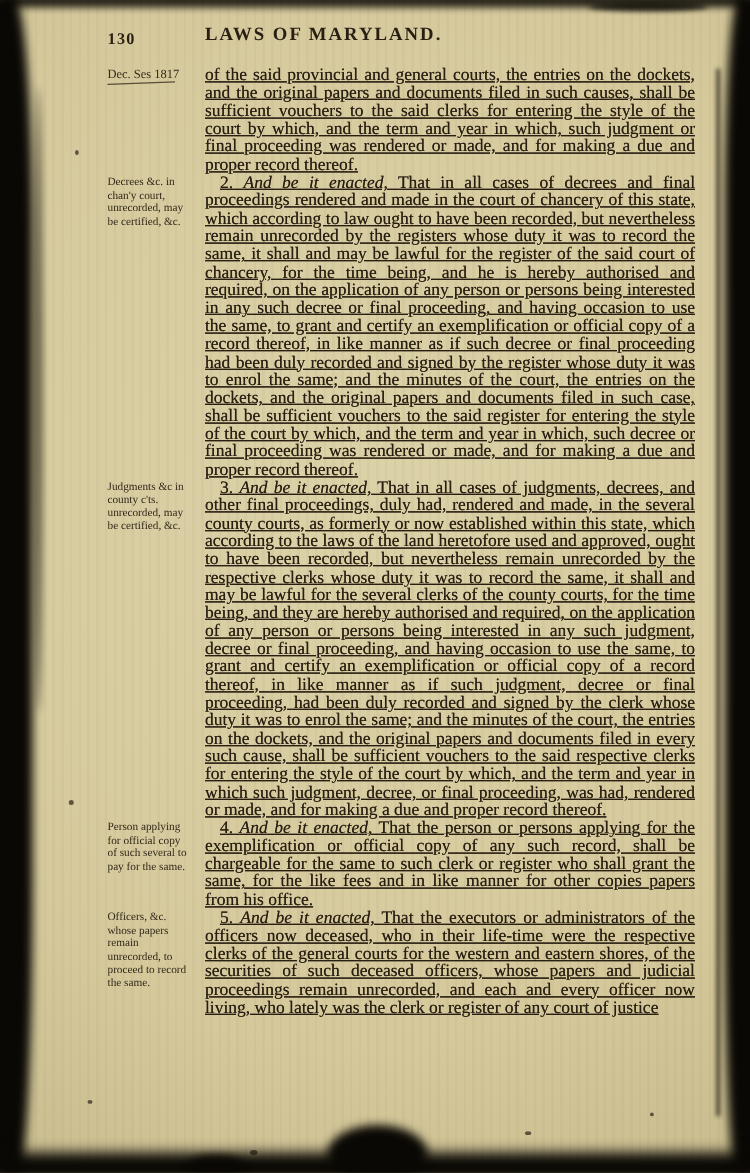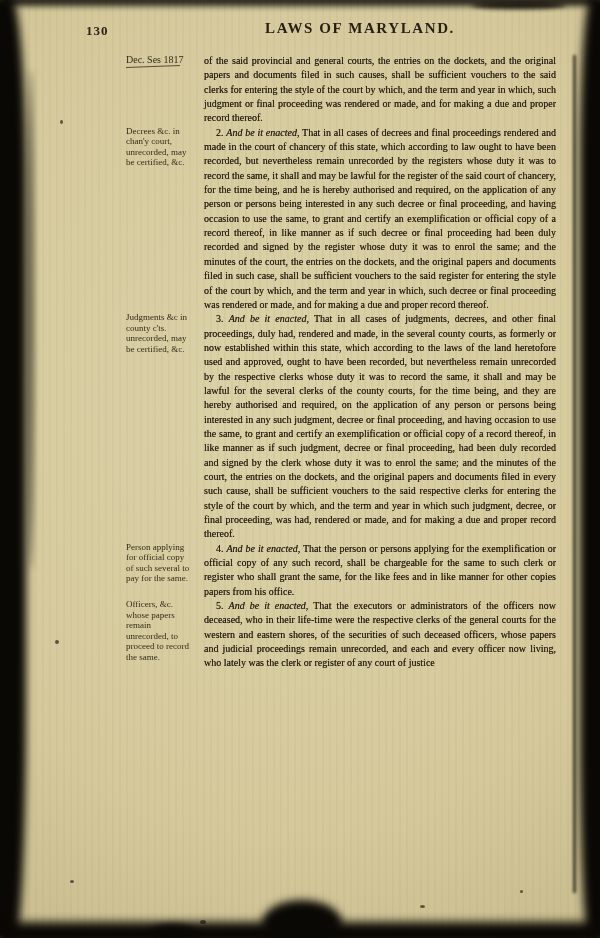--- a/index.html
+++ b/index.html
@@ -22,27 +22,27 @@
   .edge-top{left:0;right:0;top:-5px;height:11px;filter:blur(3px);opacity:.85;}
   .mark-topright{right:34px;top:2px;width:95px;height:7px;border-radius:50%;filter:blur(2px);opacity:.8;}
   .edge-bottom{left:0;right:0;bottom:-8px;height:24px;filter:blur(5px);}
   .blob-bottom{left:262px;bottom:-8px;width:80px;height:46px;border-radius:50%;filter:blur(4px);}
   .blob-bottom2{left:150px;bottom:-4px;width:46px;height:18px;border-radius:50%;filter:blur(3px);opacity:.8;}
   .speck{position:absolute;background:#1c150c;border-radius:50%;opacity:.65;}
 
   .content{position:absolute;left:86px;top:20px;width:470px;color:#281f12;}
   .header-row{position:relative;height:30px;}
   .pageno{position:absolute;left:0;top:3px;font-size:13px;letter-spacing:1px;font-weight:bold;}
-  .title{display:block;margin-left:78px;text-align:center;font-size:15px;font-weight:bold;letter-spacing:1.6px;}
+  .title{display:block;margin-left:78px;text-align:left;font-size:15px;font-weight:bold;letter-spacing:1.6px;}
   .rows{margin-top:4px;}
-  .row{display:grid;grid-template-columns:78px 1fr;margin-left:40px;}
+  .row{display:grid;grid-template-columns:78px 1fr;}
   .mnote{font-size:9px;line-height:10.5px;padding-right:10px;color:#332a1a;}
   .mnote.session{font-size:10px;line-height:11px;}
   .mnote.session::after{content:"";display:block;width:54px;border-bottom:1px solid rgba(45,35,20,.75);margin-top:1px;transform:rotate(-2deg);}
-  .para{margin:0;font-size:10px;line-height:14.35px;text-align:justify;text-shadow:0 0 .5px rgba(35,25,12,.8);}
+  .para{margin:0;font-size:14px;line-height:14.35px;text-align:justify;text-shadow:0 0 .5px rgba(35,25,12,.8);text-decoration:underline;}
   .row.indent .para{text-indent:12px;}
   .enacted{font-style:italic;}
 </style>
 </head>
 <body>
 
 <div class="paper"></div>
 
 <div class="edge edge-left"></div>
 <div class="edge streak-left"></div>

